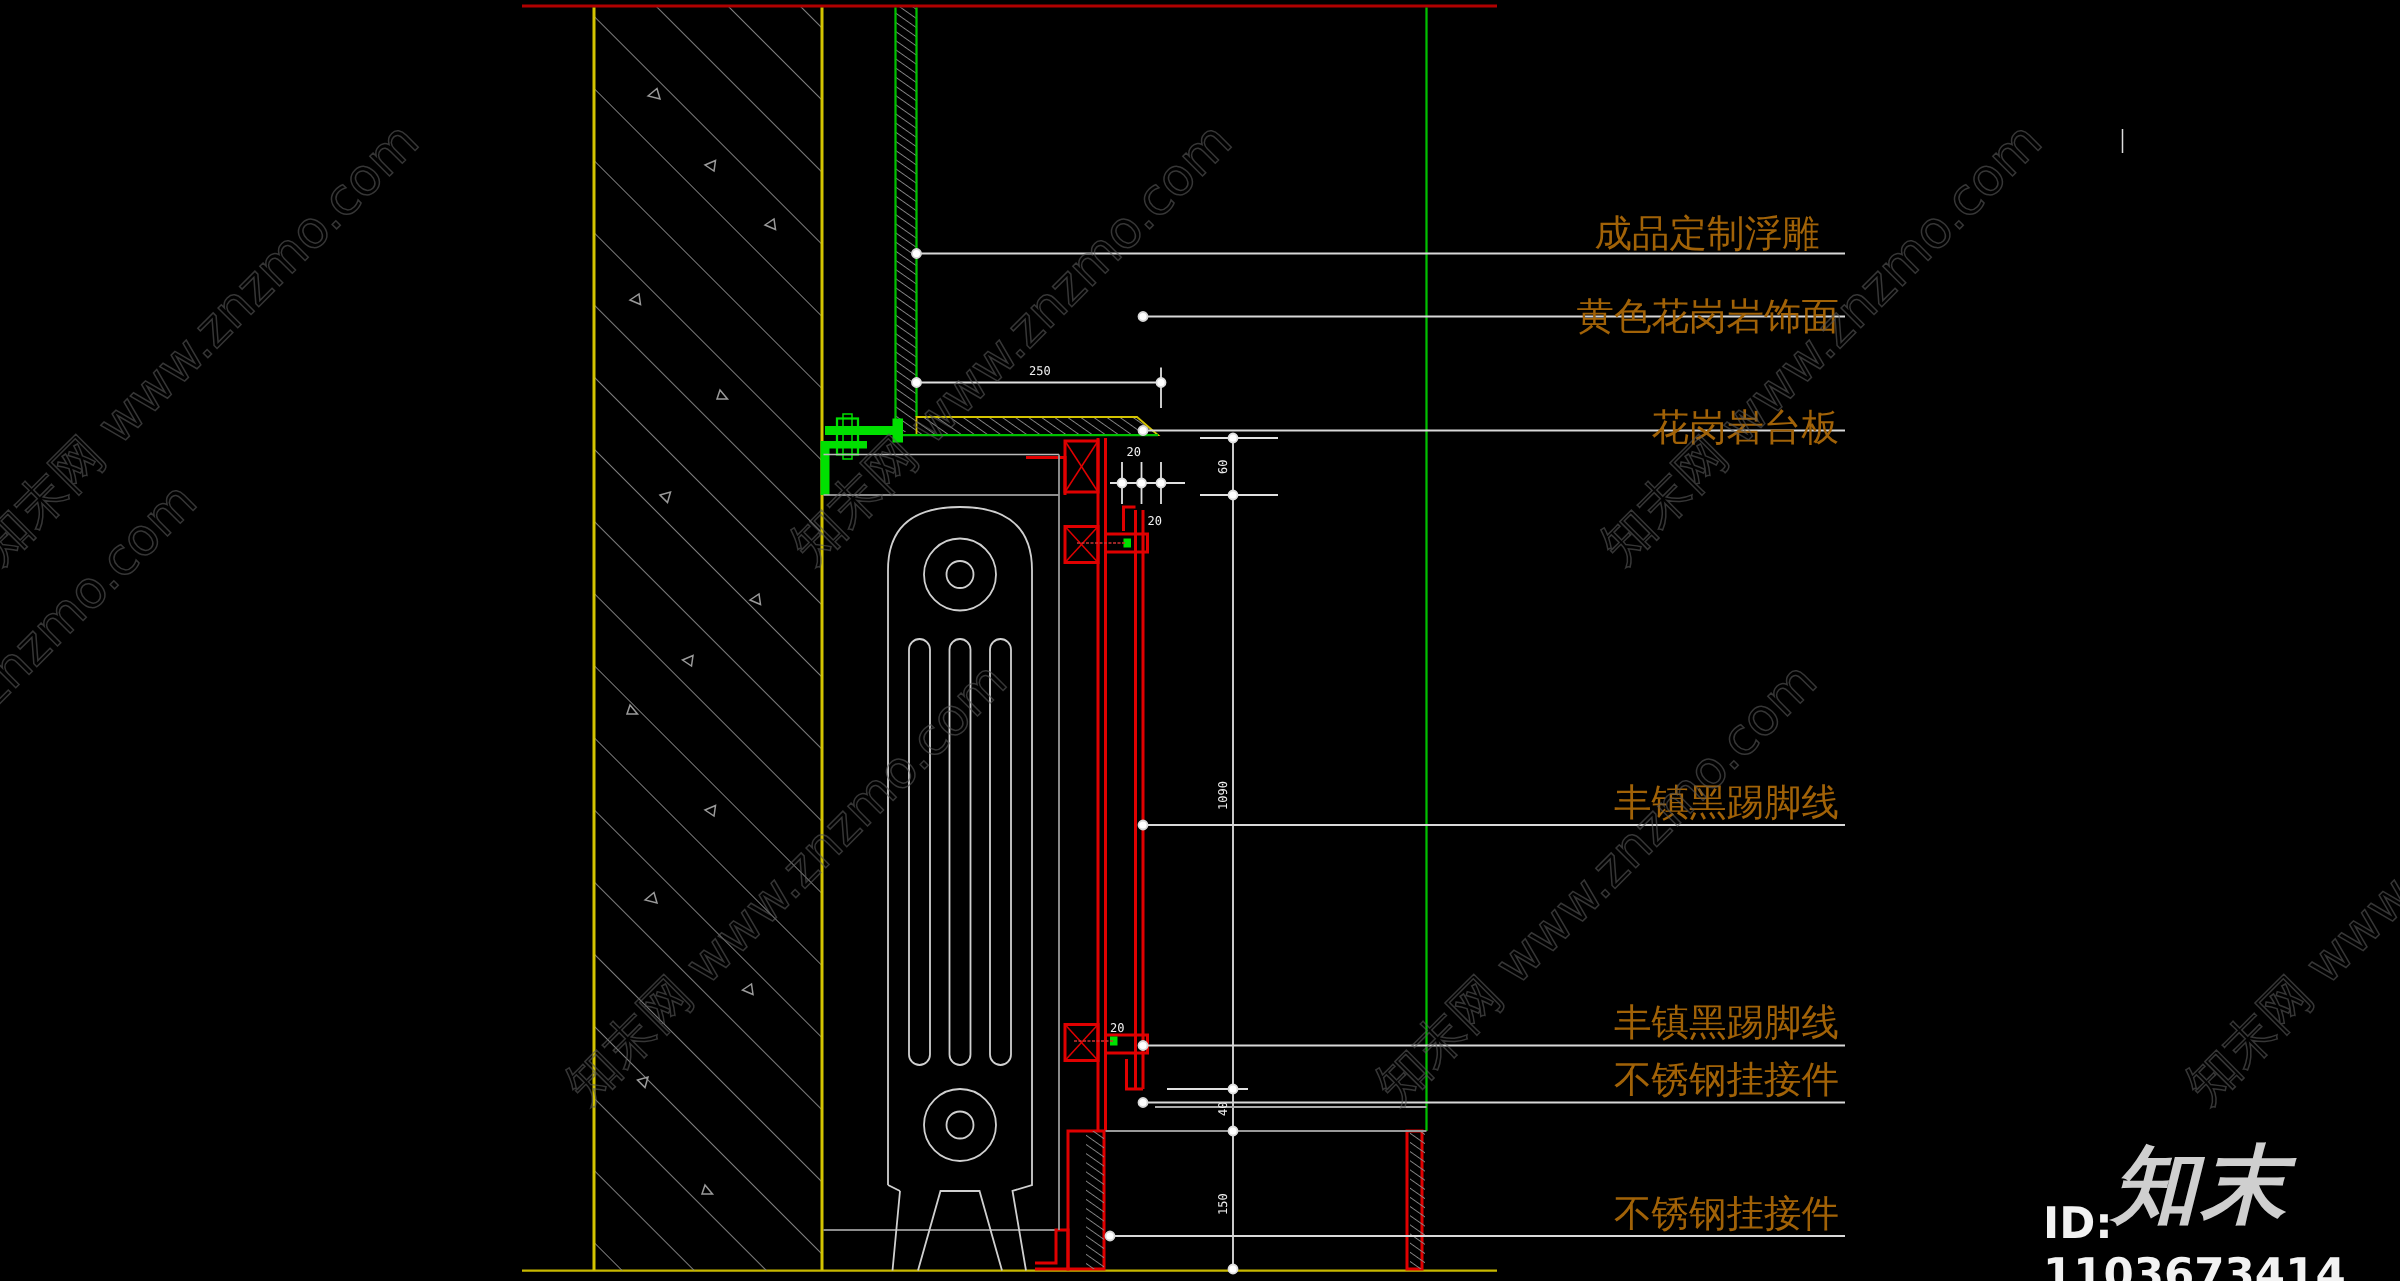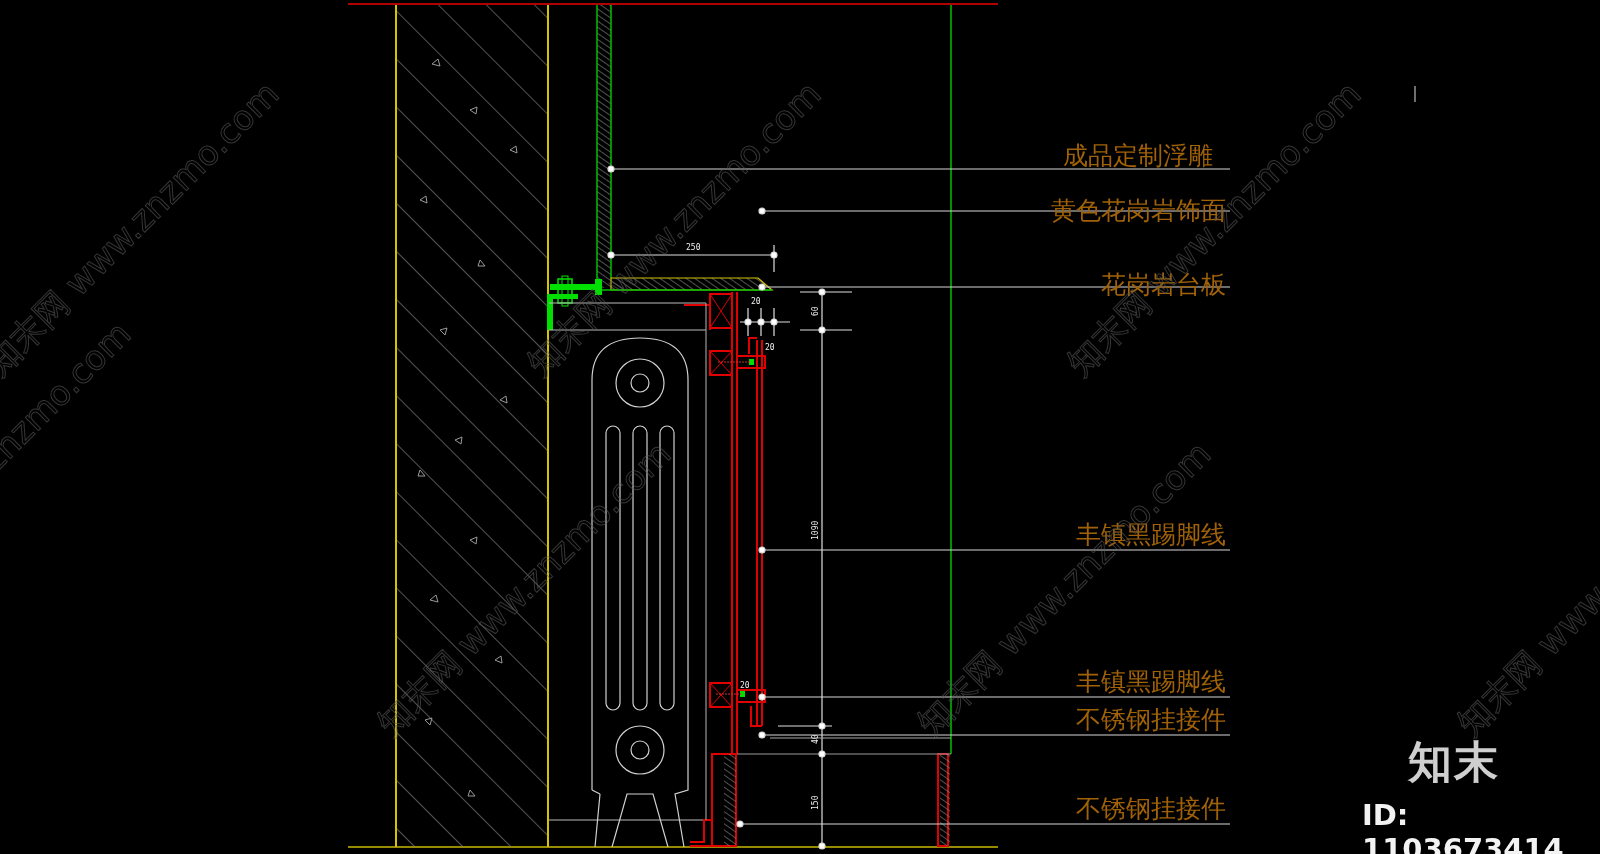--- a/index.html
+++ b/index.html
@@ -1,21 +1,21 @@
 <!DOCTYPE html>
 <html><head>
 <meta charset="utf-8">
 <style>
   html,body{margin:0;padding:0;background:#000;}
   body{width:1600px;height:854px;overflow:hidden;position:relative;font-family:"DejaVu Sans",sans-serif;}
   #drawing{position:absolute;left:0;top:0;width:1600px;height:854px;}
   .label{position:absolute;color:#a16207;font-size:25px;font-family:"DejaVu Sans",sans-serif;white-space:nowrap;text-align:left;letter-spacing:0px;}
   .dim{font-family:"DejaVu Sans Mono",monospace;fill:#f0f0f0;font-size:8px;}
   .wm{position:absolute;color:rgba(70,70,70,0.55);font-size:34px;font-family:"DejaVu Sans",sans-serif;transform:rotate(-45deg);transform-origin:left bottom;white-space:nowrap;-webkit-text-stroke:1px rgba(90,90,90,0.6);color:transparent;}
-  #brand{position:absolute;left:1408px;top:733px;color:#cfcfcf;font-size:44px;font-weight:bold;font-family:"DejaVu Sans",sans-serif;letter-spacing:2px;}
+  #brand{position:absolute;left:1408px;top:752px;color:#cfcfcf;font-size:57px;font-weight:bold;font-family:"DejaVu Sans",sans-serif;letter-spacing:2px;font-style:italic;}
   #brand-id{position:absolute;left:1362px;top:798px;color:#f2f2f2;font-size:29px;font-weight:bold;font-family:"DejaVu Sans",sans-serif;}
 </style>
 </head>
 <body>
 
 <svg id="drawing" viewBox="0 0 1600 854" xmlns="http://www.w3.org/2000/svg">
   <defs>
     <pattern id="concrete" patternUnits="userSpaceOnUse" width="34" height="34" patternTransform="rotate(-45)">
       <line x1="0" y1="0" x2="0" y2="34" stroke="#8c8c8c" stroke-width="1.2"></line>
     </pattern>

